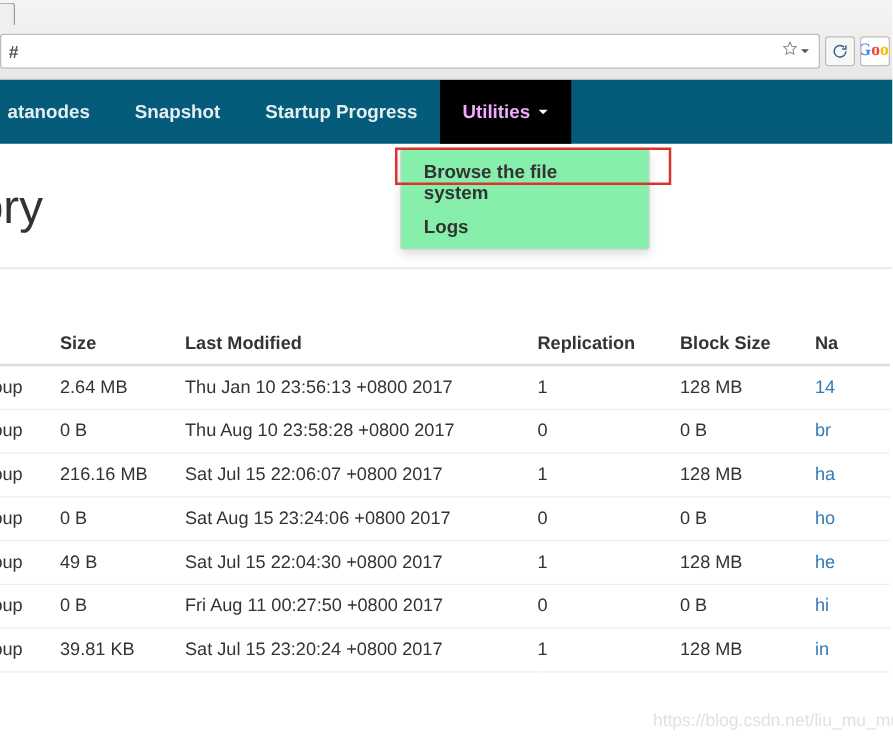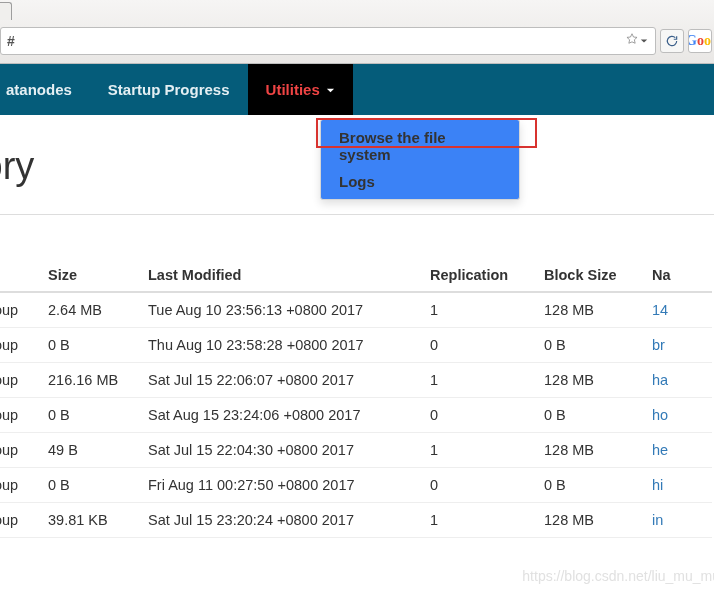--- a/index.html
+++ b/index.html
@@ -60,31 +60,31 @@
     position: relative;
     overflow: visible;
     font-weight: bold;
   }
   .nav-item {
     display: flex; align-items: center; padding: 0 18px; color: #e4eff3; font-size: 15px;
     cursor: pointer; white-space: nowrap;
   }
   .nav-item.first { padding-left: 6px; }
   .nav-item.active-open {
-    background: #000; color:#ef4444;
+    background: #000; color:#f0abfc;
   }
   .nav-caret { margin-left: 6px; display:inline-block; }
   .nav-caret svg { width:9px; height:9px; fill:#fff; }
 
   .nav-dropdown {
     position: absolute;
     top: 55px;
     left: 320px;
     width: 200px;
-    background: #3b82f6;
+    background: #86efac;
     border: 1px solid #d6d6d6;
     border-radius: 3px;
     box-shadow: 0 4px 8px rgba(0,0,0,0.12);
     padding: 4px 0;
     z-index: 50;
   }
   .nav-dropdown .dd-item {
     padding: 5px 18px; font-size: 15px; color:#333; cursor:pointer;
   }
 
@@ -173,20 +173,21 @@
     <div class="search-engine-box">
       <span class="goog-logo">
         <span>G</span><span>o</span><span>o</span><span>g</span>
       </span>
     </div>
   </div>
 </div>
 
 <div class="navbar">
   <div class="nav-item first">atanodes</div>
+  <div class="nav-item">Snapshot</div>
   <div class="nav-item">Startup Progress</div>
   <div class="nav-item active-open">
     <span>Utilities</span>
     <span class="nav-caret">
       <svg viewBox="0 0 10 10">
           <path d="M1 3 L5 7 L9 3 Z"></path>
         </svg>
     </span>
   </div>
 
@@ -218,21 +219,21 @@
         <th>Last Modified</th>
         <th>Replication</th>
         <th>Block Size</th>
         <th>Na</th>
       </tr>
     </thead>
     <tbody id="fs-body">
         <tr>
           <td>upergroup</td>
           <td>2.64 MB</td>
-          <td>Tue Aug 10 23:56:13 +0800 2017</td>
+          <td>Thu Jan 10 23:56:13 +0800 2017</td>
           <td>1</td>
           <td>128 MB</td>
           <td class="link">14</td>
         </tr>
         <tr>
           <td>upergroup</td>
           <td>0 B</td>
           <td>Thu Aug 10 23:58:28 +0800 2017</td>
           <td>0</td>
           <td>0 B</td>

